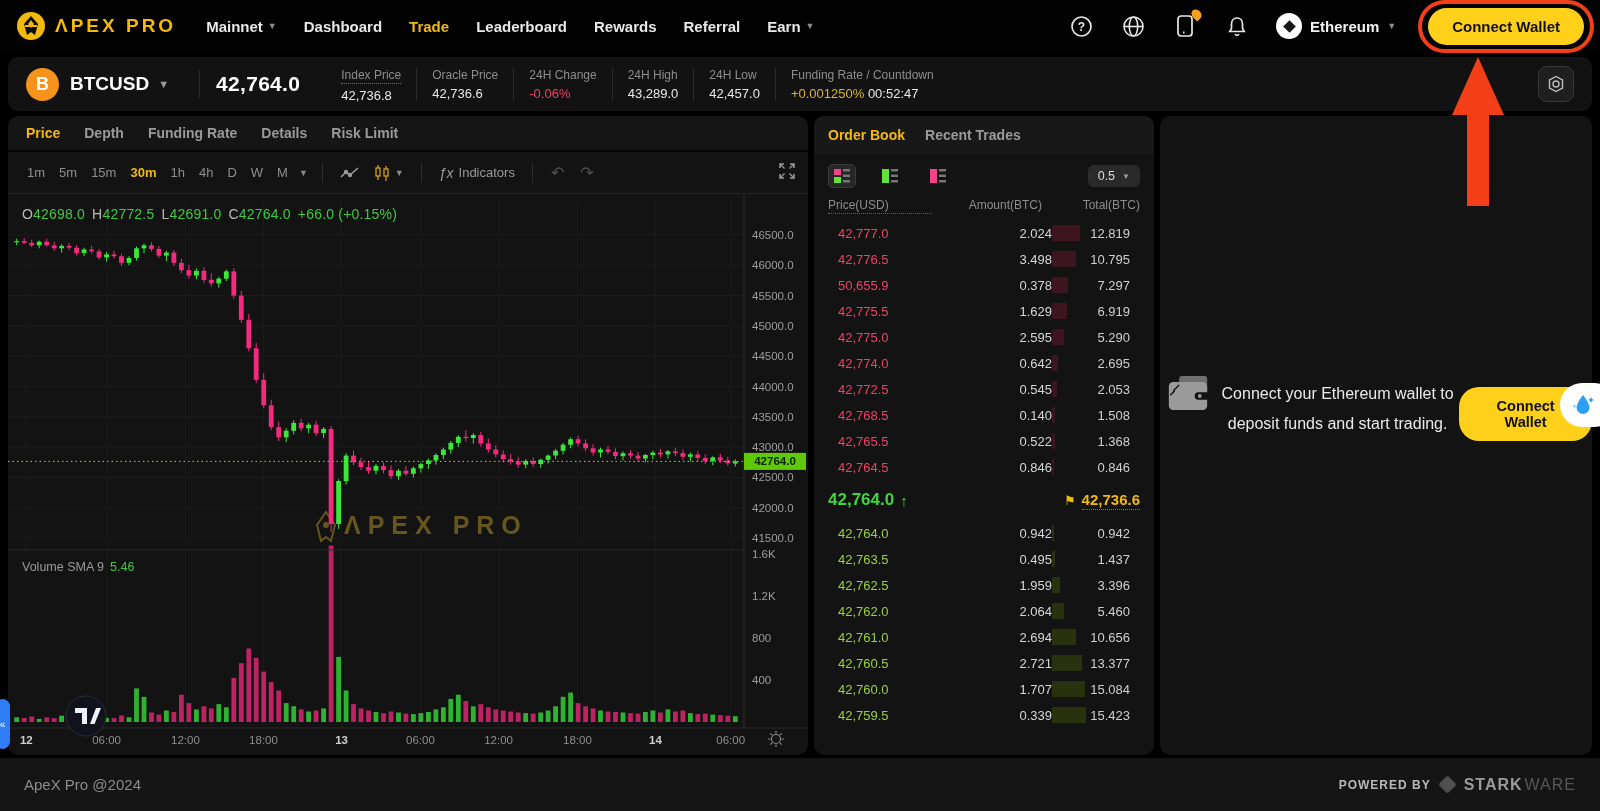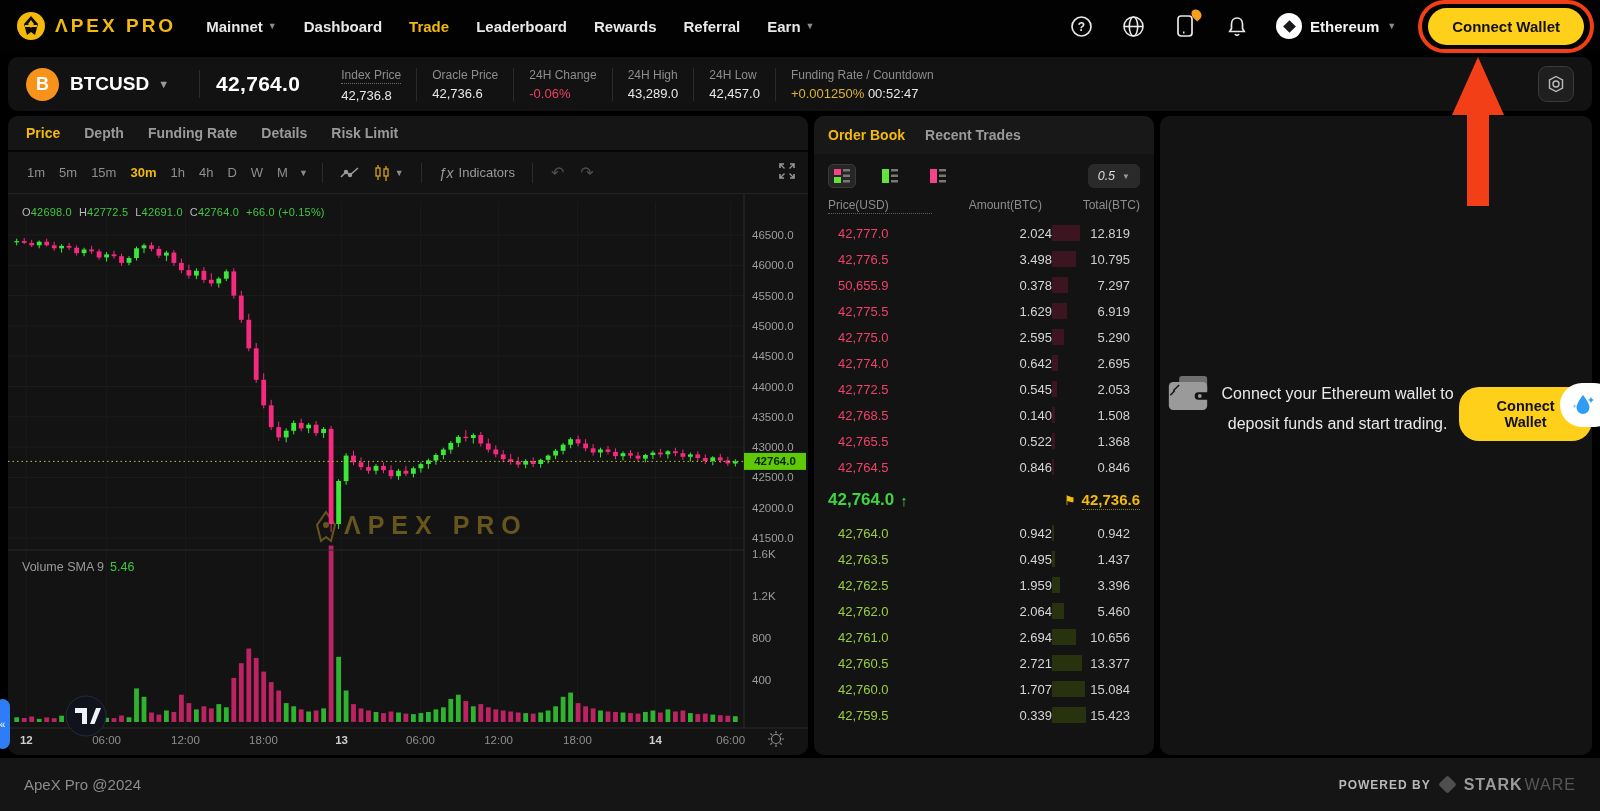--- a/index.html
+++ b/index.html
@@ -59,31 +59,31 @@
 
   .toolbar { display:flex; align-items:center; height:42px; padding:0 12px; border-bottom:1px solid #232323; color:#8f8f8f; }
   .iv { font-size:13px; padding:0 7px; cursor:pointer; color:#8f8f8f; }
   .iv.active { color:#f3ba0c; font-weight:bold; }
   .tb-sep { width:1px; height:20px; background:#2c2c2c; margin:0 10px; }
   .tb-btn { display:flex; align-items:center; gap:5px; padding:0 7px; cursor:pointer; font-size:13px; color:#9a9a9a; }
   .tb-dim { color:#4f4f4f; font-size:16px; padding:0 8px; }
   .tb-right { margin-left:auto; cursor:pointer; }
 
   .chart-area { position:relative; width:800px; height:559px; }
-  .ohlc { position:absolute; top:12px; left:14px; font-size:11px; letter-spacing:.2px; }
+  .ohlc { position:absolute; top:12px; left:14px; font-size:14px; letter-spacing:.2px; }
   .ohlc .k { color:#b9b9b9; }
   .ohlc .v { color:#42c742; margin-right:7px; }
   .vol-label { position:absolute; top:366px; left:14px; font-size:12.5px; color:#9a9a9a; }
   .vol-label .v { color:#42c742; margin-left:6px; }
 
   
   .ob-head { display:flex; align-items:center; gap:20px; height:38px; padding:0 14px; background:#181818; }
   .ob-tab { font-size:14px; font-weight:bold; color:#9a9a9a; cursor:pointer; }
   .ob-tab.active { color:#f3ba0c; }
-  .ob-controls { display:flex; gap:20px; padding:10px 14px 6px 14px;font-style:italic; }
+  .ob-controls { display:flex; align-items:center; gap:20px; padding:10px 14px 6px 14px; }
   .ob-mode { width:28px; height:24px; border-radius:5px; display:flex; align-items:center; justify-content:center; cursor:pointer; }
   .ob-mode.active { background:#262626; border:1px solid #3a3a3a; }
   .ob-group { margin-left:auto; background:#2a2a2a; border-radius:6px; color:#dcdcdc; font-size:12.5px; padding:4px 10px; display:flex; gap:7px; align-items:center; cursor:pointer; }
   .ob-group .caret { color:#9a9a9a; font-size:8px; }
   .ob-cols { display:flex; padding:4px 14px 6px 14px; color:#8d8d8d; font-size:12px; }
   .ob-cols span:nth-child(1){ width:104px; border-bottom:1px dotted #5f5f5f; align-self:flex-start; padding-bottom:1px; }
   .ob-cols span:nth-child(2){ width:110px; text-align:right; }
   .ob-cols span:nth-child(3){ flex:1; text-align:right; }
   .ob-row { position:relative; display:flex; align-items:center; height:26px; padding:0 24px; font-size:13px; cursor:pointer; }
   .ob-row .p { width:104px; }

